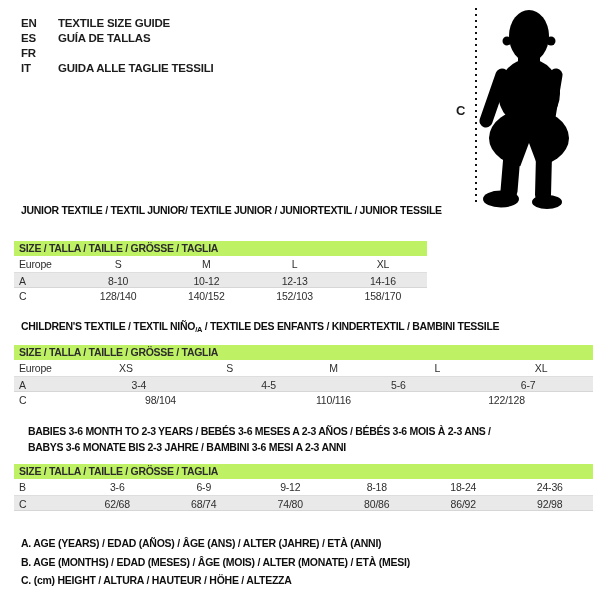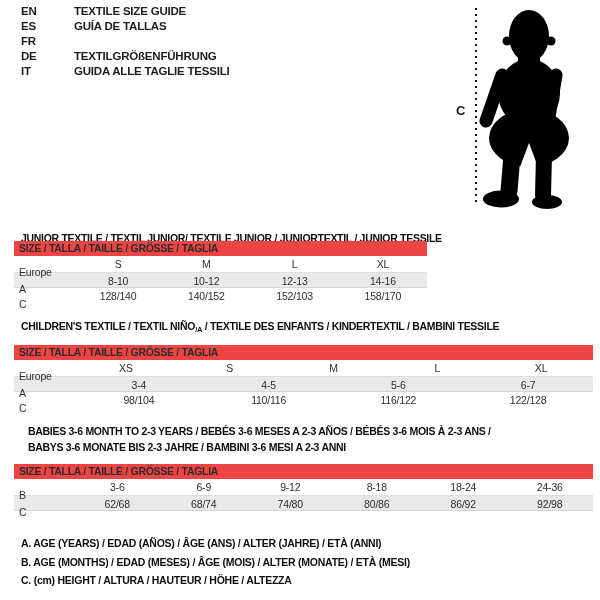--- a/index.html
+++ b/index.html
@@ -3,65 +3,61 @@
 <meta charset="utf-8">
 <style>
   html,body{margin:0;padding:0;}
   body{
     width:600px;height:600px;position:relative;background:#ffffff;
     font-family:"Liberation Sans",sans-serif;color:#1c1c1c;overflow:hidden;
   }
   .abs{position:absolute;}
 
   
-  .lang-list{left:21px;top:4px;line-height:15px;font-size:11.5px;font-weight:bold;letter-spacing:-0.2px;}
+  .lang-list{left:21px;top:16px;line-height:15px;font-size:11.5px;font-weight:bold;letter-spacing:-0.2px;}
   .lang-row{display:flex;}
   .lang-code{width:37px;}
-  .lang-title{white-space:nowrap;margin-left:16px;}
+  .lang-title{white-space:nowrap;}
 
   
   .dotline{left:475px;top:8px;width:2px;height:198px;
     background:repeating-linear-gradient(to bottom,#141414 0 2px,transparent 2px 6px);}
   .figure-c{left:456px;top:103px;font-size:13px;font-weight:bold;}
   .baby-svg{left:470px;top:5px;}
 
   
   .sec-title{font-size:10.5px;font-weight:bold;letter-spacing:-0.3px;white-space:nowrap;color:#0e0e0e;}
   .sec-title sub{font-size:7.5px;vertical-align:-2px;}
 
   
   .size-table{left:14px;}
-  .hdr-bar{height:15px;line-height:15px;background:#ef4444;color:#2c2c2c;
+  .hdr-bar{height:15px;line-height:15px;background:#bef264;color:#2c2c2c;
     font-size:10.5px;font-weight:bold;letter-spacing:-0.3px;padding-left:5px;}
   .trow{display:flex;height:16px;line-height:16px;font-size:10.5px;color:#2e2e2e;letter-spacing:-0.2px;}
   .trow.shaded{background:#e9e9e9;border-top:1px solid #dedede;border-bottom:1px solid #d6d6d6;box-sizing:border-box;}
-  .trow .lbl{width:60px;padding-left:5px;box-sizing:border-box;margin-top:8px;}
+  .trow .lbl{width:60px;padding-left:5px;box-sizing:border-box;}
   .trow .val{flex:1;text-align:center;}
 
   
   .footnotes{left:21px;top:534px;line-height:18.5px;font-size:10.5px;font-weight:bold;letter-spacing:-0.25px;color:#0e0e0e;}
 </style>
 </head>
 <body>
 
 <div class="abs lang-list">
   <div class="lang-row">
     <span class="lang-code">EN</span>
     <span class="lang-title">TEXTILE SIZE GUIDE</span>
   </div>
   <div class="lang-row">
     <span class="lang-code">ES</span>
     <span class="lang-title">GUÍA DE TALLAS</span>
   </div>
   <div class="lang-row">
     <span class="lang-code">FR</span>
-  </div>
-  <div class="lang-row">
-    <span class="lang-code">DE</span>
-    <span class="lang-title">TEXTILGRÖßENFÜHRUNG</span>
   </div>
   <div class="lang-row">
     <span class="lang-code">IT</span>
     <span class="lang-title">GUIDA ALLE TAGLIE TESSILI</span>
   </div>
 </div>
 
 <div class="abs dotline"></div>
 <div class="abs figure-c">C</div>
 <svg class="abs baby-svg" width="125" height="210" viewBox="0 0 125 210">
@@ -83,21 +79,21 @@
     <line x1="74" y1="150" x2="73" y2="190" stroke="#000" stroke-width="16" stroke-linecap="round"></line>
     <ellipse cx="77" cy="197" rx="15" ry="7"></ellipse>
 
     <rect x="48" y="46" width="22" height="14"></rect>
     <circle cx="37" cy="36" r="4.5"></circle>
     <circle cx="81" cy="36" r="4.5"></circle>
     <ellipse cx="59" cy="31" rx="20" ry="26"></ellipse>
   </g>
 </svg>
 
-<div class="abs sec-title" style="left:21px;top:232px;">JUNIOR TEXTILE / TEXTIL JUNIOR/ TEXTILE JUNIOR / JUNIORTEXTIL / JUNIOR TESSILE</div>
+<div class="abs sec-title" style="left:21px;top:204px;">JUNIOR TEXTILE / TEXTIL JUNIOR/ TEXTILE JUNIOR / JUNIORTEXTIL / JUNIOR TESSILE</div>
 <div class="abs size-table" style="top:241px;width:413px;">
   <div class="hdr-bar">SIZE / TALLA / TAILLE / GRÖSSE / TAGLIA</div>
   <div class="trow">
     <span class="lbl">Europe</span>
     <span class="val">S</span>
     <span class="val">M</span>
     <span class="val">L</span>
     <span class="val">XL</span>
   </div>
   <div class="trow shaded">
@@ -131,21 +127,20 @@
     <span class="lbl">A</span>
     <span class="val">3-4</span>
     <span class="val">4-5</span>
     <span class="val">5-6</span>
     <span class="val">6-7</span>
   </div>
   <div class="trow">
     <span class="lbl">C</span>
     <span class="val">98/104</span>
     <span class="val">110/116</span>
-    <span class="val">116/122</span>
     <span class="val">122/128</span>
   </div>
 </div>
 
 <div class="abs sec-title" style="left:28px;top:423px;line-height:16px;">
   <div>BABIES 3-6 MONTH TO 2-3 YEARS / BEBÉS 3-6 MESES A 2-3 AÑOS / BÉBÉS 3-6 MOIS À 2-3 ANS /</div>
   <div>BABYS 3-6 MONATE BIS 2-3 JAHRE / BAMBINI 3-6 MESI A 2-3 ANNI</div>
 </div>
 <div class="abs size-table" style="top:464px;width:579px;">
   <div class="hdr-bar">SIZE / TALLA / TAILLE / GRÖSSE / TAGLIA</div>

